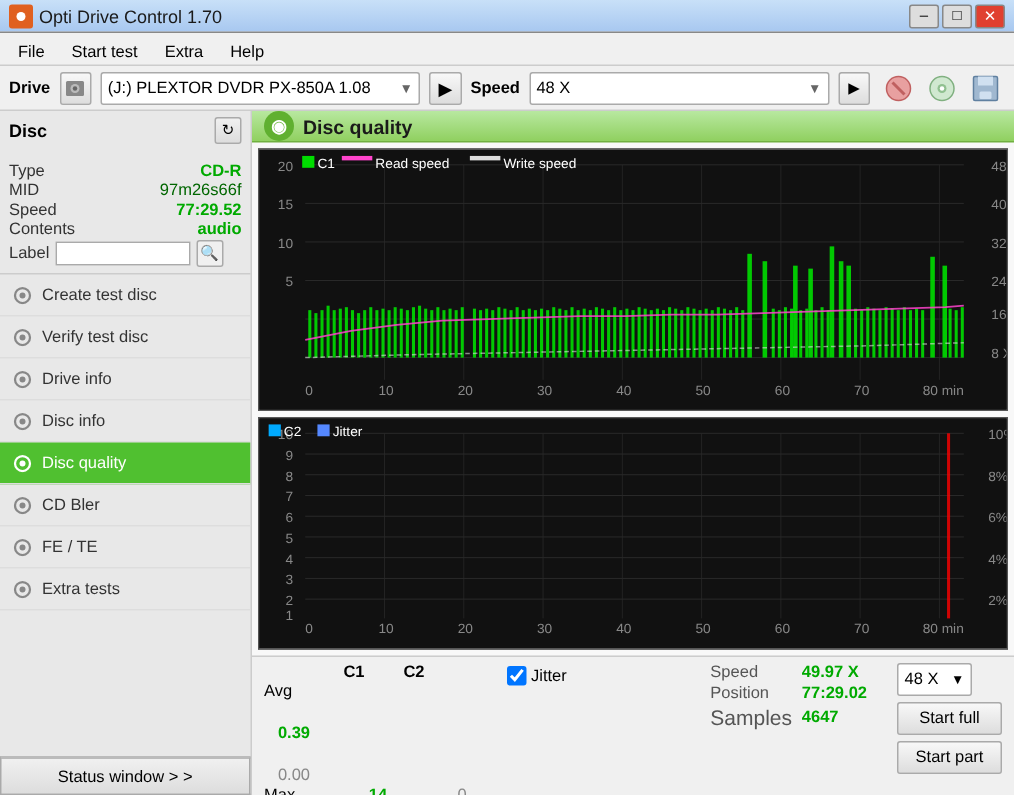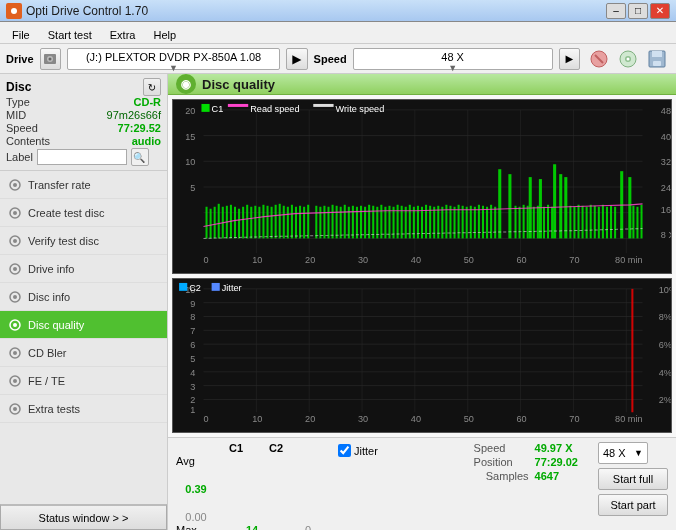--- a/index.html
+++ b/index.html
@@ -27,39 +27,39 @@
 
     
     .drive-bar {
       background: #f0f0f0; height: 30px; display: flex; align-items: center;
       padding: 0 6px; border-bottom: 1px solid #ccc; gap: 6px;
     }
     .drive-label { font-size: 11px; font-weight: bold; }
     .drive-select {
       background: white; border: 1px solid #aaa; border-radius: 2px;
       padding: 2px 4px; font-size: 11px; height: 22px; min-width: 200px;
-      display: flex; align-items: center; justify-content: space-between; flex-direction: column;
+      display: flex; align-items: center; justify-content: space-between;
     }
     .drive-select-text { flex: 1; font-size: 11px; }
     .drive-arrow { font-size: 9px; color: #666; }
     .drive-nav { width: 22px; height: 22px; background: linear-gradient(to bottom, #f8f8f8, #ddd); border: 1px solid #aaa; border-radius: 2px; display: flex; align-items: center; justify-content: center; cursor: pointer; font-size: 10px; }
     .speed-select { background: white; border: 1px solid #aaa; border-radius: 2px; padding: 2px 4px; font-size: 11px; height: 22px; width: 60px; display: flex; align-items: center; justify-content: space-between; }
     .toolbar-icons { display: flex; gap: 3px; margin-left: auto; }
     .toolbar-icon { width: 26px; height: 26px; display: flex; align-items: center; justify-content: center; cursor: pointer; border: 1px solid transparent; border-radius: 2px; font-size: 14px; }
 
     
     .main { display: flex; height: calc(530px - 74px); }
 
     
     .sidebar {
       width: 168px; background: #e8e8e8; border-right: 1px solid #ccc;
       display: flex; flex-direction: column; flex-shrink: 0;
     }
     .disc-section { padding: 4px 6px; border-bottom: 1px solid #ccc; }
-    .disc-header { display: flex; justify-content: space-between; align-items: center; margin-bottom: 0; }
+    .disc-header { display: flex; justify-content: space-between; align-items: center; margin-bottom: 12px; }
     .disc-title { font-size: 12px; font-weight: bold; }
     .disc-refresh { width: 18px; height: 18px; background: linear-gradient(to bottom, #f0f0f0, #ddd); border: 1px solid #aaa; border-radius: 2px; display: flex; align-items: center; justify-content: center; cursor: pointer; font-size: 10px; }
     .disc-row { display: flex; justify-content: space-between; margin-bottom: 1px; }
     .disc-key { color: #333; font-size: 11px; }
     .disc-val { color: #00aa00; font-size: 11px; font-weight: bold; }
     .disc-val-dark { color: #006600; font-size: 11px; }
     .label-row { display: flex; align-items: center; gap: 4px; }
     .label-input { border: 1px solid #aaa; background: white; width: 90px; height: 16px; font-size: 10px; padding: 1px 2px; }
     .label-icon { width: 18px; height: 18px; background: #f0f0f0; border: 1px solid #aaa; border-radius: 2px; display: flex; align-items: center; justify-content: center; cursor: pointer; font-size: 10px; }
 
@@ -212,29 +212,20 @@
         <span class="disc-val">audio</span>
       </div>
       <div class="label-row">
         <span class="disc-key">Label</span>
         <input class="label-input" type="text" value="" style="">
         <div class="label-icon">🔍</div>
       </div>
     </div>
 
     <div class="nav-items">
-      <div class="nav-item">
-        <span class="nav-icon">
-          <svg width="12" height="12" viewBox="0 0 12 12">
-              <circle cx="6" cy="6" r="5" fill="none" stroke="#888" stroke-width="1.5"></circle>
-              <circle cx="6" cy="6" r="2" fill="#888"></circle>
-            </svg>
-        </span>
-        <span>Transfer rate</span>
-      </div>
       <div class="nav-item">
         <span class="nav-icon">
           <svg width="12" height="12" viewBox="0 0 12 12">
               <circle cx="6" cy="6" r="5" fill="none" stroke="#888" stroke-width="1.5"></circle>
               <circle cx="6" cy="6" r="2" fill="#888"></circle>
             </svg>
         </span>
         <span>Create test disc</span>
       </div>
       <div class="nav-item">
@@ -580,21 +571,21 @@
       <div style="margin-left:auto;display:flex;flex-direction:column;gap:2px;">
         <div style="display:flex;align-items:center;gap:6px;">
           <span style="font-size:11px;color:#555;width:55px;">Speed</span>
           <span style="font-size:11px;color:#00aa00;font-weight:bold;">49.97 X</span>
         </div>
         <div style="display:flex;align-items:center;gap:6px;">
           <span style="font-size:11px;color:#555;width:55px;">Position</span>
           <span style="font-size:11px;color:#00aa00;font-weight:bold;">77:29.02</span>
         </div>
         <div style="display:flex;align-items:center;gap:6px;">
-          <span style="font-size:11px;color:#555;width:55px;text-align:right;">Samples</span>
+          <span style="font-size:14px;color:#555;width:55px;">Samples</span>
           <span style="font-size:11px;color:#00aa00;font-weight:bold;">4647</span>
         </div>
       </div>
 
       <div style="display:flex;flex-direction:column;gap:4px;margin-left:10px;">
         <div style="display:flex;align-items:center;gap:4px;">
           <div class="speed-dropdown">
             <span>48 X</span>
             <span style="font-size:9px;">▼</span>
           </div>

